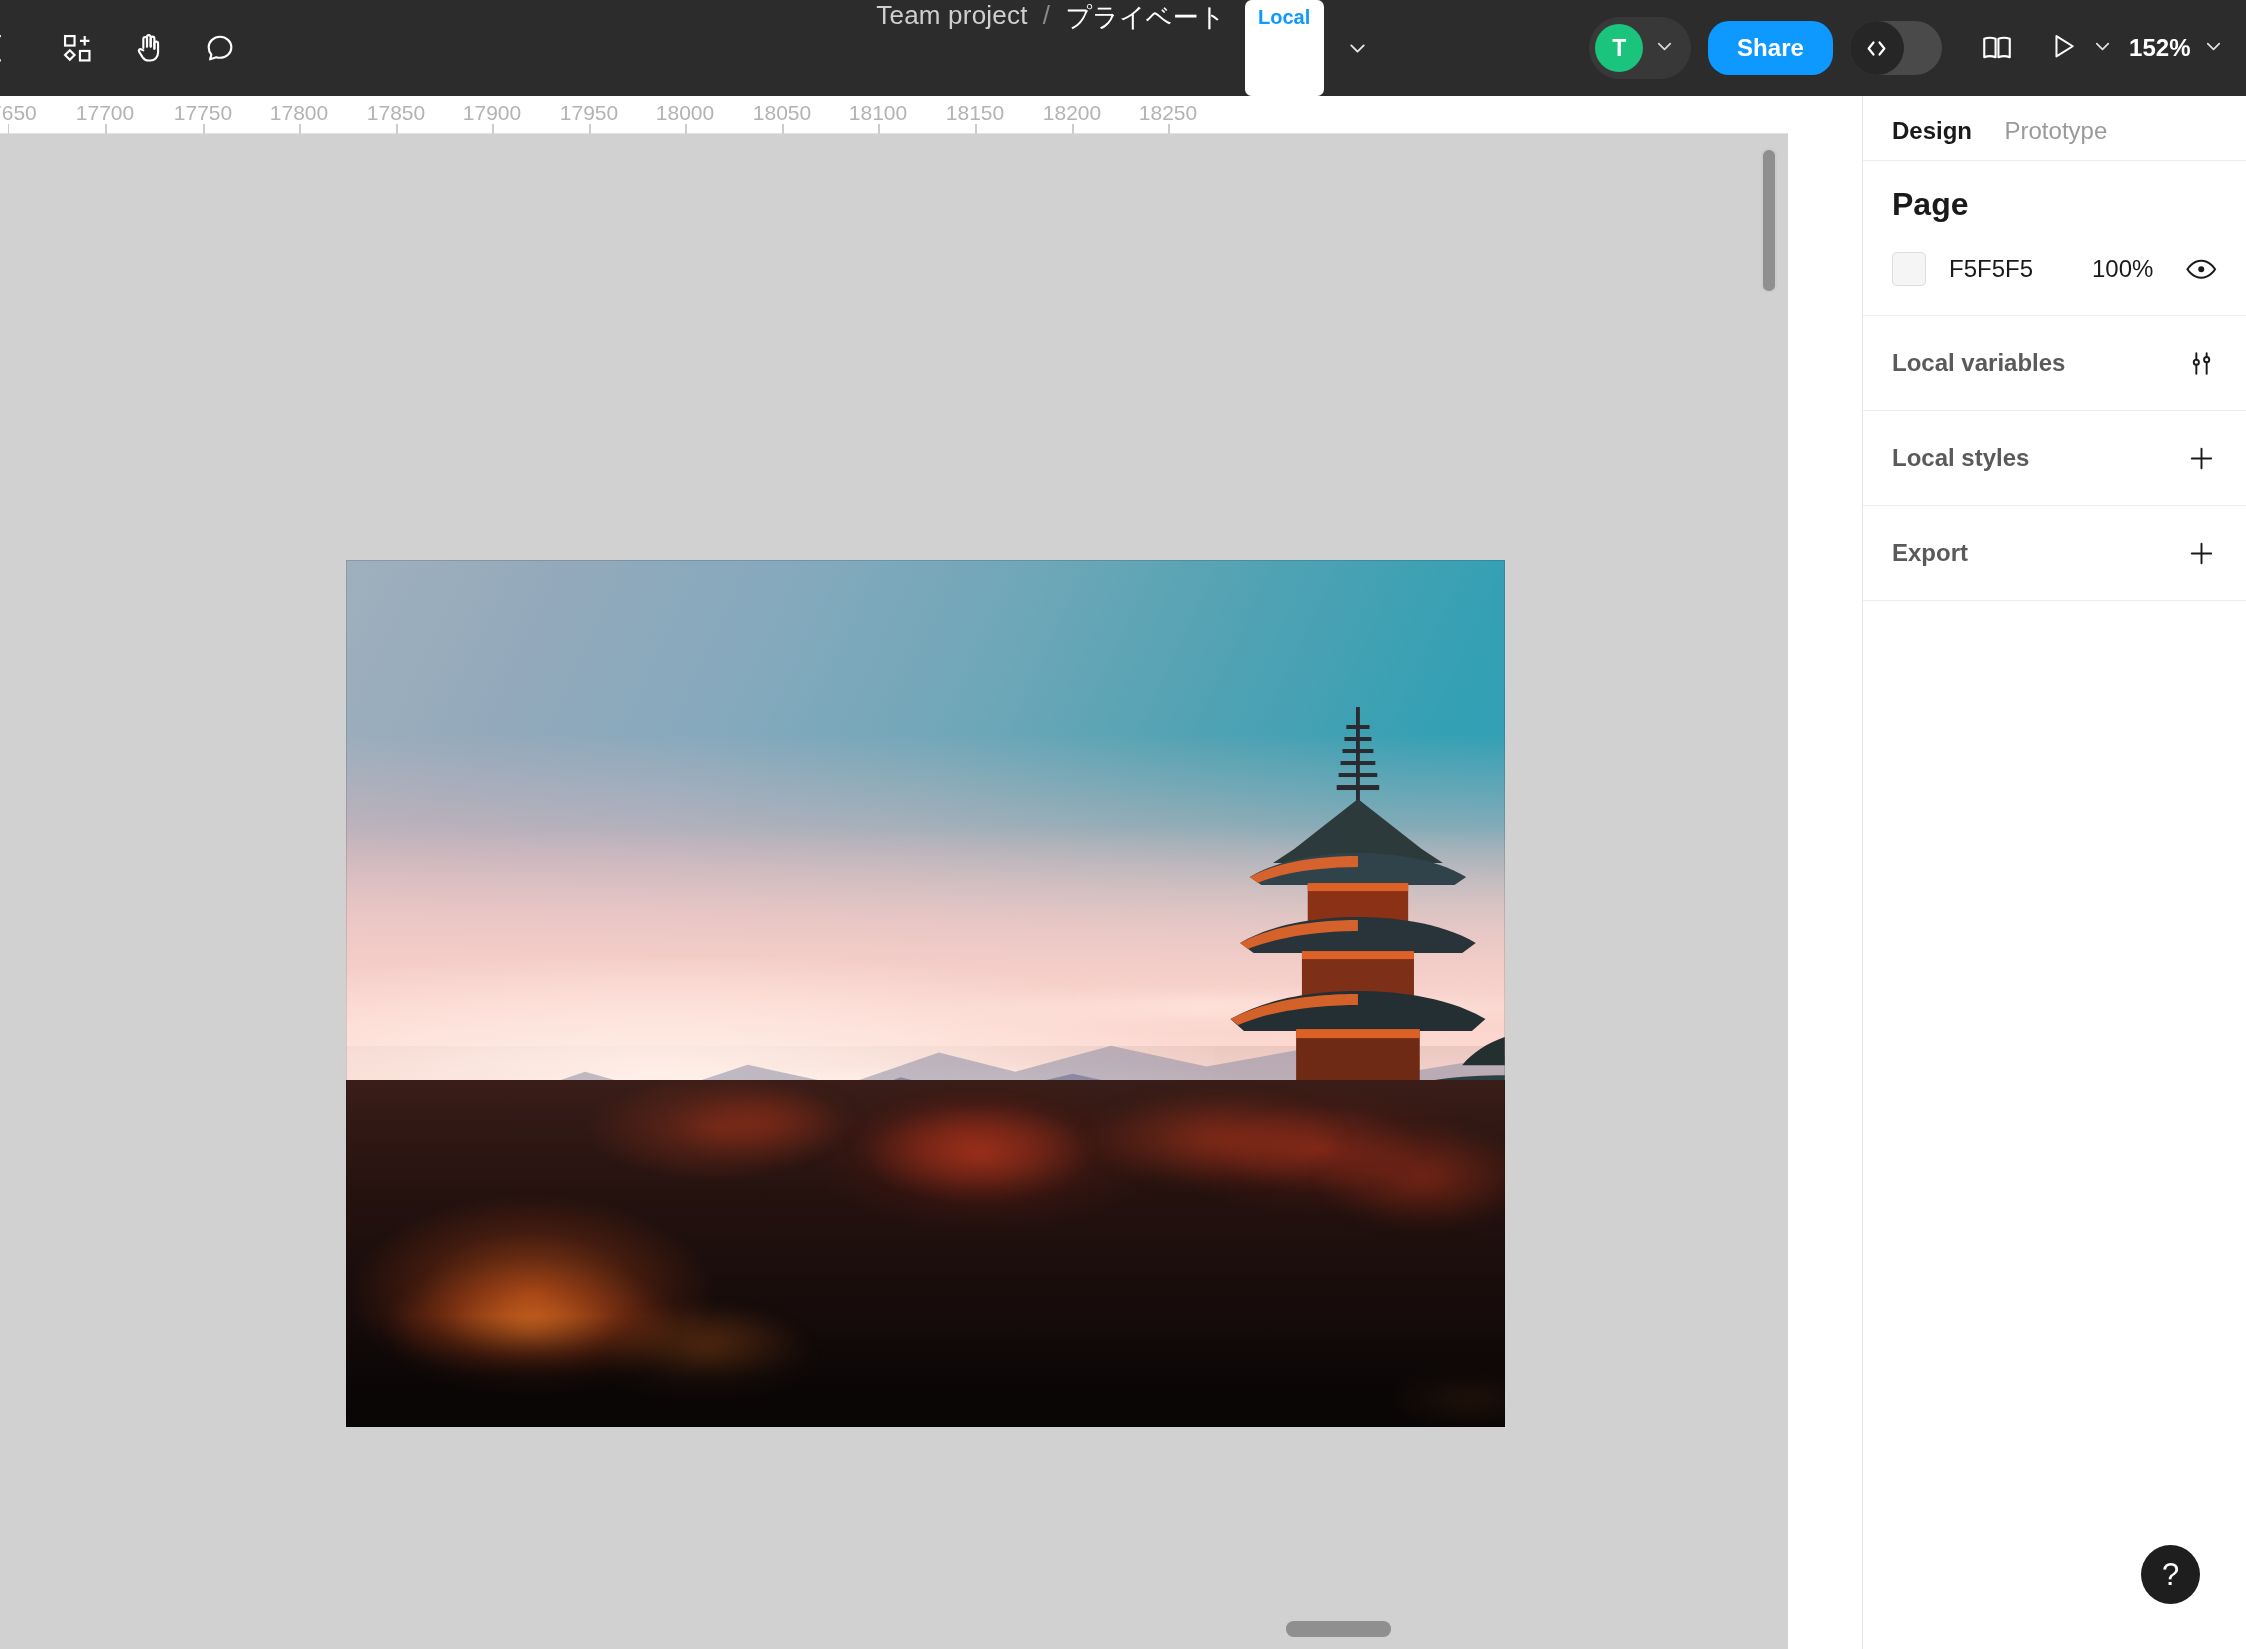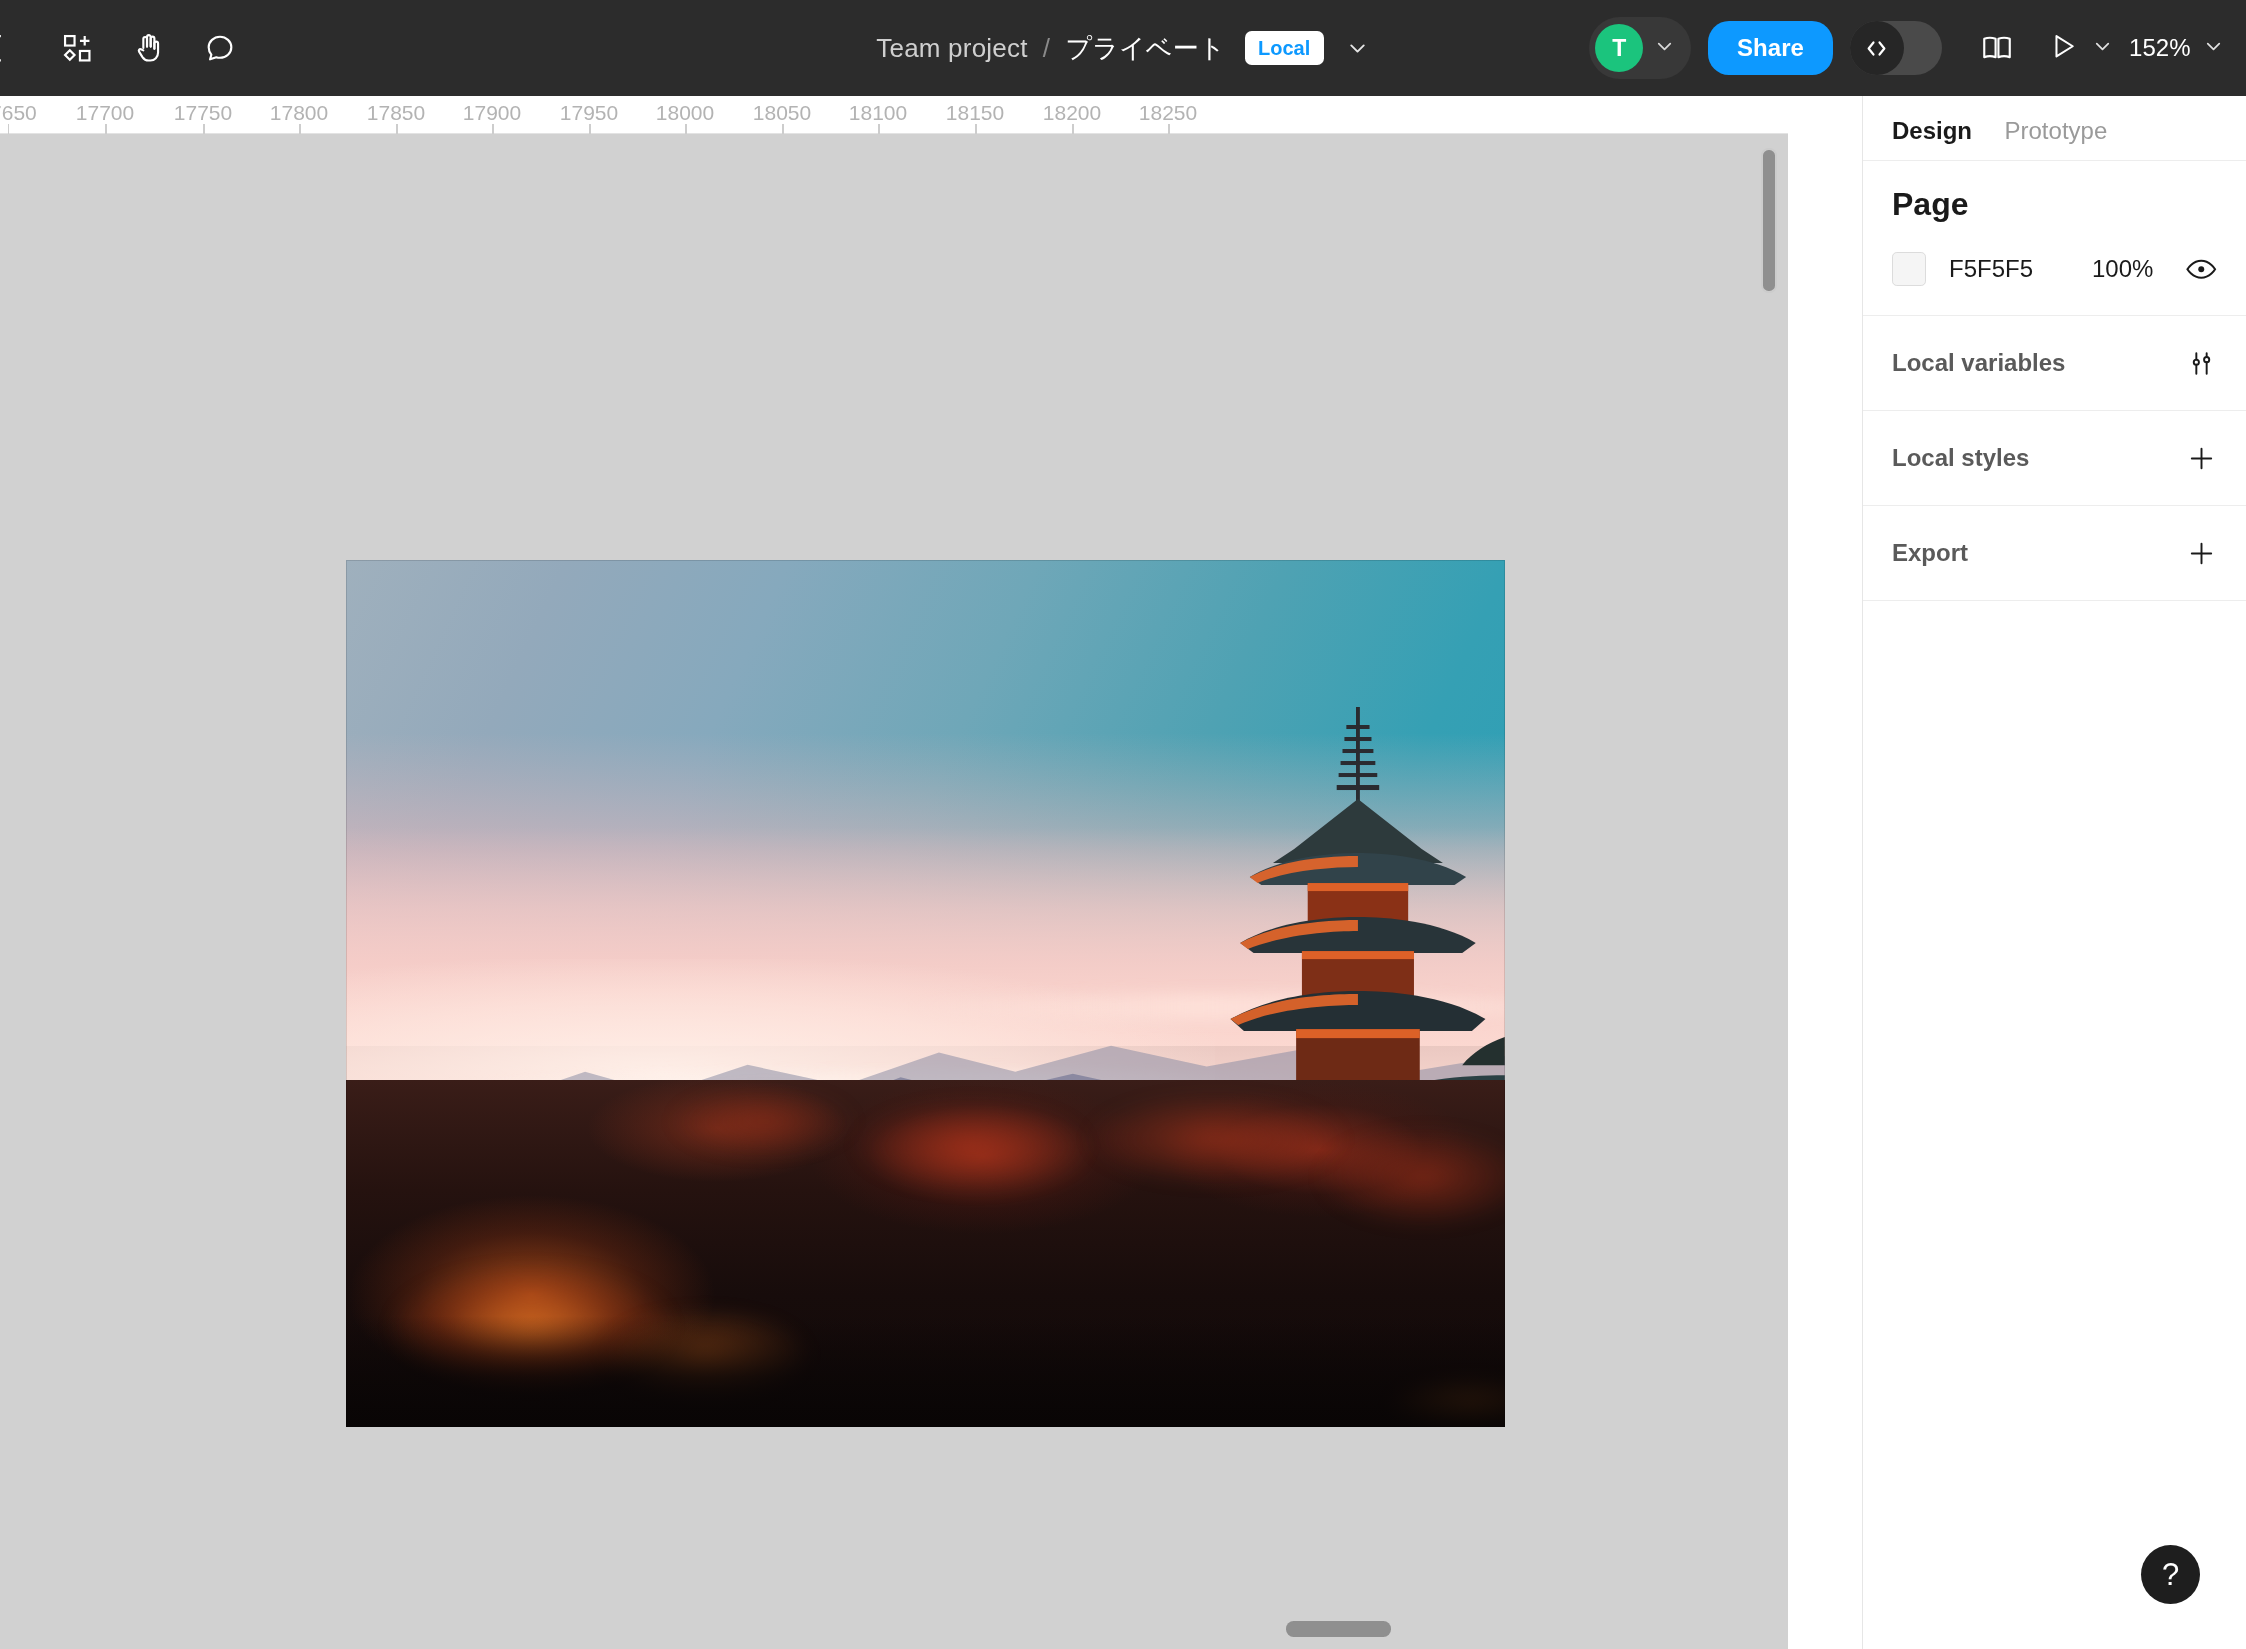--- a/index.html
+++ b/index.html
@@ -24,21 +24,21 @@
     width: 71px; height: 71px;
     display: flex; align-items: center; justify-content: center;
     border-radius: 7.6px;
     flex: none;
   }
   .tb-icon svg { display: block; }
   .tb-cut { margin-left: -29px; }
 
   .tb-center {
     position: absolute; left: 0; right: 0; top: 0; height: 96px;
-    display: flex; align-items: center; justify-content: center;
+    display: flex; justify-content: center;
     gap: 0px;
     pointer-events: none;
   }
   .tb-center > * { pointer-events: auto; }
   .bc-team { font-size: 26px; color: #cfcfcf; letter-spacing: 0.2px; }
   .bc-sep { font-size: 26px; color: #8a8a8a; margin: 0 15.3px; }
   .bc-name { font-size: 26px; color: #ffffff; letter-spacing: 0.2px; }
   .badge-free {
     margin-left: 19px;
     background: #ffffff; color: #0d99ff;
@@ -76,21 +76,21 @@
     margin-right: 27px;
   }
   .code-knob {
     width: 54px; height: 54px; border-radius: 50%;
     background: #262626;
     display: flex; align-items: center; justify-content: center;
   }
   .tb-r-icon { width: 57px; height: 57px; display: flex; align-items: center; justify-content: center; }
   .play-group { display: flex; align-items: center; gap: 11.5px; margin-left: 21px; margin-right: 15.3px; }
   .zoom-group { display: flex; align-items: center; gap: 11.5px; }
-  .zoom-label { font-size: 24px; color: #fff; font-weight: normal; }
+  .zoom-label { font-size: 24px; color: #fff; font-weight: bold; }
 
   
   .ruler {
     position: absolute; top: 96px; left: 0;
     width: 1788px; height: 38px;
     background: #ffffff;
     overflow: hidden;
   }
   .ruler-tick { position: absolute; top: 0; height: 38px; }
   .ruler-tick .lbl {

